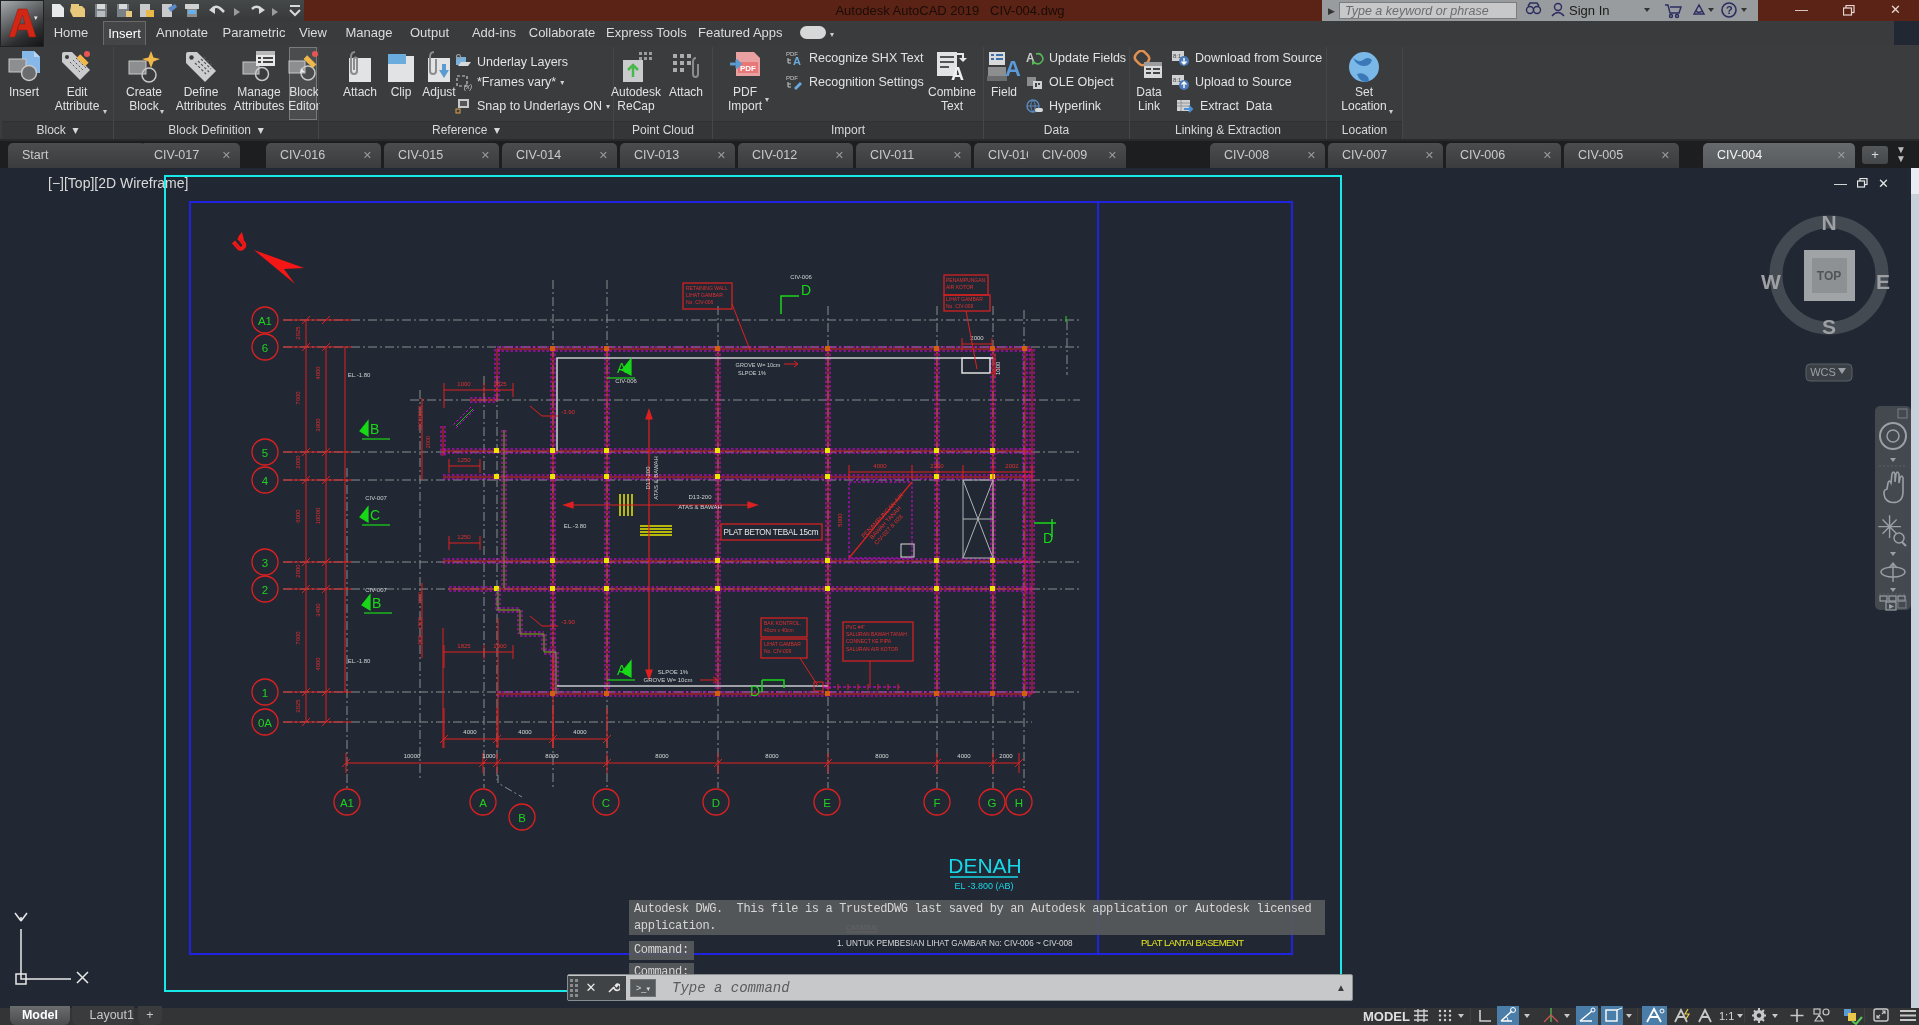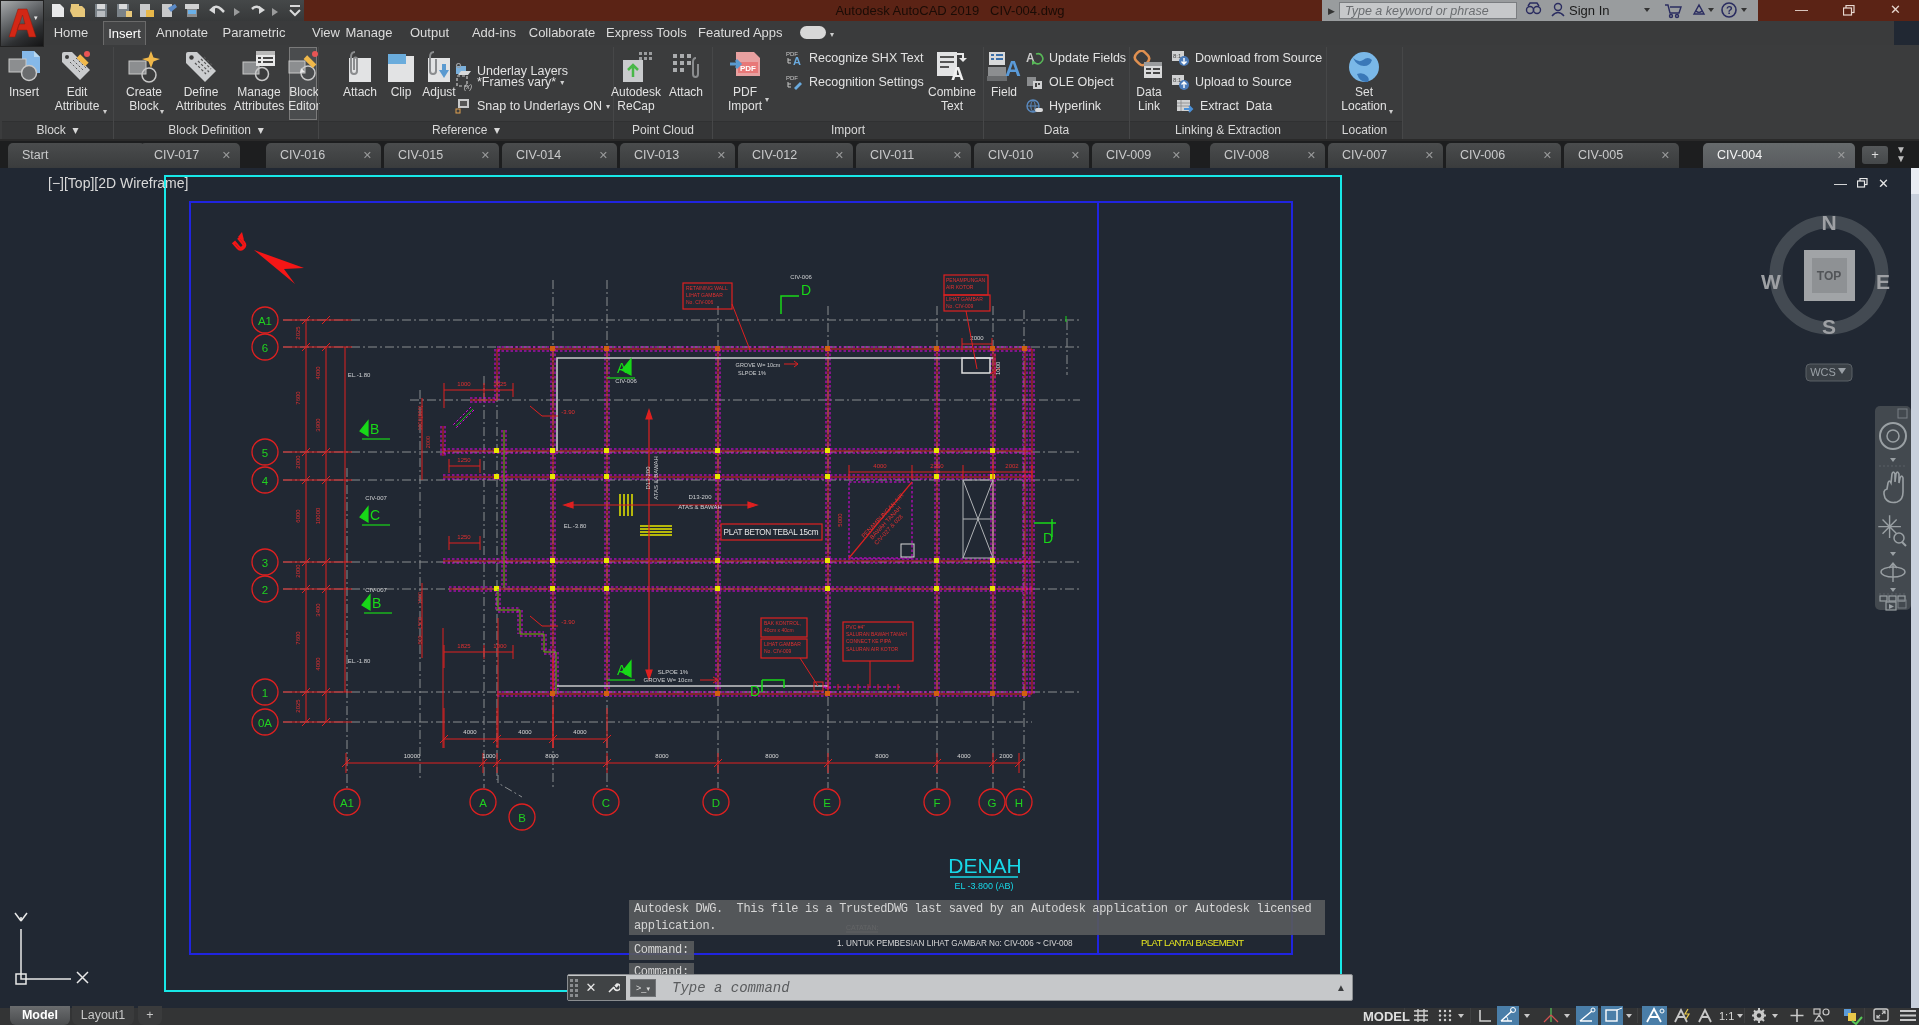--- a/index.html
+++ b/index.html
@@ -123,21 +123,21 @@
           <rect x="0.5" y="3" width="8" height="7" fill="#5b2315" stroke="#e8d8d0" stroke-width="1.2"></rect>
         </svg></div>
       <div class="winb">✕</div>
     </div>
 
   <div id="menubar">
     <div class="mtab" style="left:47px;width:48px;">Home</div>
     <div class="mtab active" style="left:103px;width:43px;">Insert</div>
     <div class="mtab" style="left:150px;width:64px;">Annotate</div>
     <div class="mtab" style="left:218px;width:72px;">Parametric</div>
-    <div class="mtab" style="left:306px;width:40px;">View</div>
+    <div class="mtab" style="left:287px;width:40px;text-align:right;">View</div>
     <div class="mtab" style="left:341px;width:56px;">Manage</div>
     <div class="mtab" style="left:402px;width:55px;">Output</div>
     <div class="mtab" style="left:466px;width:56px;">Add-ins</div>
     <div class="mtab" style="left:526px;width:72px;">Collaborate</div>
     <div class="mtab" style="left:606px;width:80px;">Express Tools</div>
     <div class="mtab" style="left:698px;width:80px;">Featured Apps</div>
     <div style="position:absolute;left:800px;top:5px;width:26px;height:13px;background:#d8d8d8;border-radius:7px;"></div>
     <div style="position:absolute;left:830px;top:9px;color:#ccc;font-size:8px;">▾</div>
   </div>
 
@@ -231,21 +231,21 @@
       </div>
       <div class="bigbtn" style="left:90px;">
         <svg width="34" height="34" viewBox="0 0 34 34">
             <polygon points="6,8 28,8 28,32 6,32" fill="#e2e3e4"></polygon>
             <path d="M12,2 q-4,0 -4,5 l0,14 q0,3 3,3 q3,0 3,-3 l0-12" fill="none" stroke="#8a8c8e" stroke-width="2"></path>
             <polygon points="17,20 27,20 22,28" fill="#5a9ad0"></polygon>
             <rect x="20" y="14" width="4" height="7" fill="#5a9ad0"></rect>
           </svg>
         Adjust
       </div>
-      <div class="smrow" style="left:136px;top:15px;text-align:right;">
+      <div class="smrow" style="left:136px;top:6px;text-align:right;">
         <svg width="17" height="17" viewBox="0 0 17 17">
             <rect x="1" y="3" width="10" height="8" fill="#7ab0dc"></rect>
             <polygon points="3,12 13,12 16,8 6,8" fill="#d8d9da"></polygon>
             <circle cx="3.5" cy="2.5" r="2" fill="none" stroke="#9a9c9e" stroke-width="1.2"></circle>
           </svg>
         Underlay Layers
       </div>
       <div class="smrow" style="left:136px;top:26px;">
         <svg width="17" height="17" viewBox="0 0 17 17">
             <rect x="2" y="2" width="10" height="10" fill="none" stroke="#c8c8c8" stroke-width="1.2" stroke-dasharray="3 2"></rect>
@@ -448,21 +448,21 @@
   <div id="filetabs">
     <div class="ftab" style="left:8px;width:137px;">Start</div>
     <div class="ftab" style="left:140px;width:100px;">CIV-017<span class="x">✕</span></div>
     <div class="ftab" style="left:266px;width:115px;">CIV-016<span class="x">✕</span></div>
     <div class="ftab" style="left:384px;width:115px;">CIV-015<span class="x">✕</span></div>
     <div class="ftab" style="left:502px;width:115px;">CIV-014<span class="x">✕</span></div>
     <div class="ftab" style="left:620px;width:115px;">CIV-013<span class="x">✕</span></div>
     <div class="ftab" style="left:738px;width:115px;">CIV-012<span class="x">✕</span></div>
     <div class="ftab" style="left:856px;width:115px;">CIV-011<span class="x">✕</span></div>
     <div class="ftab" style="left:974px;width:115px;">CIV-010<span class="x">✕</span></div>
-    <div class="ftab" style="left:1092px;width:98px;">CIV-009<span class="x">✕</span></div>
+    <div class="ftab" style="left:1028px;width:98px;">CIV-009<span class="x">✕</span></div>
     <div class="ftab" style="left:1210px;width:115px;">CIV-008<span class="x">✕</span></div>
     <div class="ftab" style="left:1328px;width:115px;">CIV-007<span class="x">✕</span></div>
     <div class="ftab" style="left:1446px;width:115px;">CIV-006<span class="x">✕</span></div>
     <div class="ftab" style="left:1564px;width:115px;">CIV-005<span class="x">✕</span></div>
     <div class="ftab active" style="left:1703px;width:152px;">CIV-004<span class="x">✕</span></div>
     <div style="position:absolute;left:1862px;top:5px;width:26px;height:18px;background:linear-gradient(#55585a,#45484a);border-radius:3px;color:#ddd;text-align:center;line-height:17px;font-size:13px;">+</div>
     <div style="position:absolute;left:1896px;top:4px;color:#bbb;font-size:10px;line-height:9px;text-align:center;">▼<br>▼</div>
   </div>
 
   <div id="canvas">
@@ -1005,21 +1005,21 @@
         </div>
         <div style="width:26px;height:18px;background:#55585a;margin-left:4px;border:1px solid #707376;color:#ddd;font-size:9px;line-height:16px;text-align:center;">&gt;_<span style="font-size:7px;">▾</span></div>
       <div id="cmdprompt">Type a command</div>
         <div style="width:22px;text-align:center;color:#3a3c3e;font-size:10px;">▲</div>
     </div>
   </div>
 
   <div id="statusbar"></div>
   <div id="mltabs">
     <div class="mltab active" style="left:10px;width:60px;">Model</div>
-    <div class="mltab" style="left:72px;width:62px;">Layout1</div>
+    <div class="mltab" style="left:72px;width:62px;text-align:right;">Layout1</div>
     <div class="mltab" style="left:138px;width:24px;">+</div>
   </div>
 
   <div style="position:absolute;left:1363px;top:1009px;font-size:13px;font-weight:bold;color:#e0e0e0;z-index:5;font-family:'Liberation Sans',sans-serif;">MODEL</div>
   <svg id="stic" style="position:absolute;left:1404px;top:1006px;" width="515" height="19" viewBox="0 0 515 19">
     <g stroke="#3f4041" stroke-width="1">
         <path d="M0.5,2 v15 M66.5,2 v15 M233.5,2 v15 M340.5,2 v15 M460.5,2 v15"></path>
       </g>
 
     <g stroke="#d0d0d0" stroke-width="1.4">

